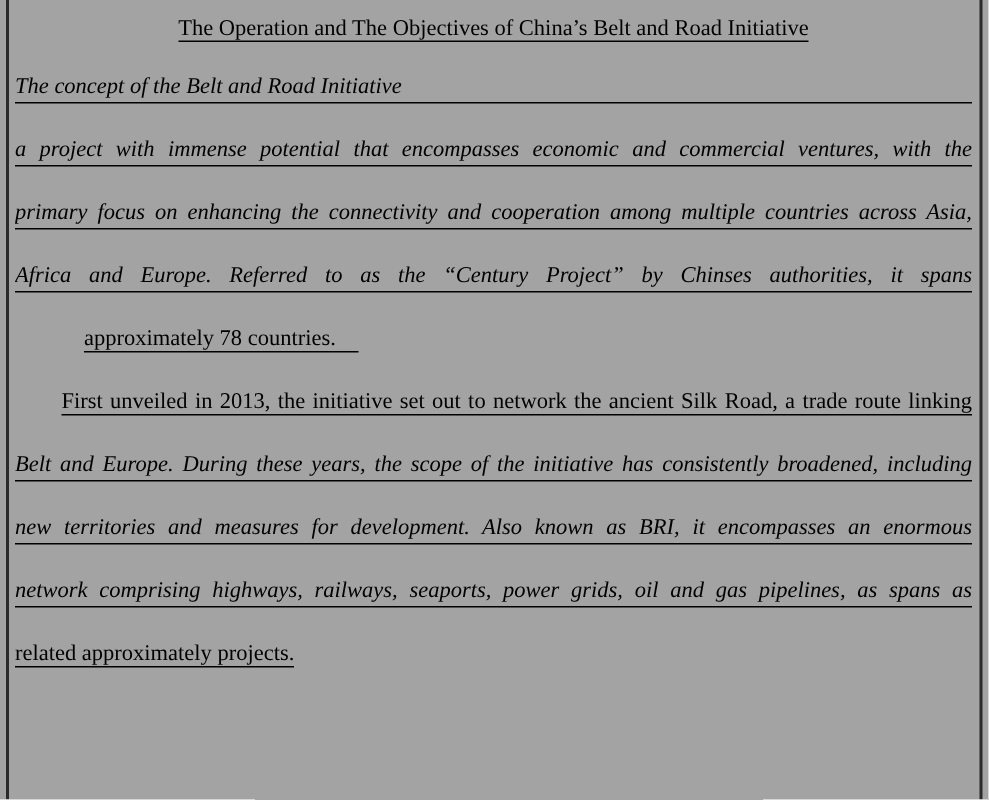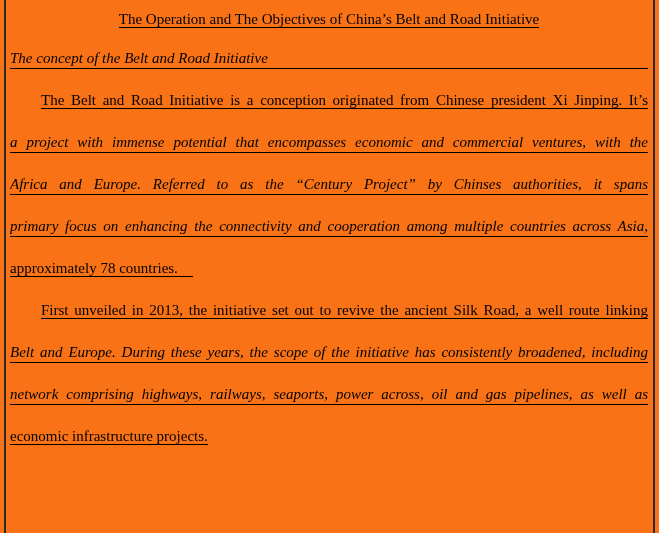--- a/index.html
+++ b/index.html
@@ -1,21 +1,21 @@
 <!DOCTYPE html>
 <html><head>
 <meta charset="utf-8">
 <style>
   * { margin: 0; padding: 0; box-sizing: border-box; }
   html, body { background: #ffffff; }
   .page {
     position: relative;
     width: 659px;
     height: 533px;
-    background: #f97316;
+    background: #a3a3a3;
     overflow: hidden;
     font-family: "Liberation Serif", "DejaVu Serif", serif;
     font-size: 15px;
     color: #000000;
     padding-left: 33px;
   }
   .edge {
     position: absolute;
     top: 0;
     bottom: 0;
@@ -37,63 +37,63 @@
     overflow: hidden;
     white-space: normal;
   }
   .ruled   { border-bottom: 1.5px solid #000; font-style: italic; }
   .justify { text-align: justify; text-align-last: justify; }
   .indent  { text-indent: 31px; }
   .center  { text-align: center; }
   .t-title { height: 30px; padding-top: 10px; }
   .t-head1 { height: 39px; padding-top: 18.5px; }
   .u   { border-bottom: 1.5px solid #000; }
-  .ext { padding-right: 15px; }
+  .ext { padding-right: 15px; margin-left: 46px; }
 </style>
 </head>
 <body>
 
 <div class="page">
   <div class="edge edge-left"></div>
   <div class="edge edge-right"></div>
 
   <div class="content">
 
     <div class="line t-title center">
       <span class="u">The Operation and The Objectives of China’s Belt and Road Initiative</span>
     </div>
 
     <div class="line t-head1 ruled">
       <span>The concept of the Belt and Road Initiative</span>
     </div>
 
-    <div class="line justify indent">
-      <span class="u">The Belt and Road Initiative is a conception originated from Chinese president Xi Jinping. It’s</span>
-    </div>
     <div class="line ruled justify">
       <span>a project with immense potential that encompasses economic and commercial ventures, with the</span>
     </div>
     <div class="line ruled justify">
-      <span>Africa and Europe. Referred to as the “Century Project” by Chinses authorities, it spans</span>
+      <span>primary focus on enhancing the connectivity and cooperation among multiple countries across Asia,</span>
     </div>
     <div class="line ruled justify">
-      <span>primary focus on enhancing the connectivity and cooperation among multiple countries across Asia,</span>
+      <span>Africa and Europe. Referred to as the “Century Project” by Chinses authorities, it spans</span>
     </div>
     <div class="line">
       <span class="u ext">approximately 78 countries.</span>
     </div>
 
 
     <div class="line justify indent">
-      <span class="u">First unveiled in 2013, the initiative set out to revive the ancient Silk Road, a well route linking</span>
+      <span class="u">First unveiled in 2013, the initiative set out to network the ancient Silk Road, a trade route linking</span>
     </div>
     <div class="line ruled justify">
       <span>Belt and Europe. During these years, the scope of the initiative has consistently broadened, including</span>
     </div>
     <div class="line ruled justify">
-      <span>network comprising highways, railways, seaports, power across, oil and gas pipelines, as well as</span>
+      <span>new territories and measures for development. Also known as BRI, it encompasses an enormous</span>
+    </div>
+    <div class="line ruled justify">
+      <span>network comprising highways, railways, seaports, power grids, oil and gas pipelines, as spans as</span>
     </div>
     <div class="line">
-      <span class="u">economic infrastructure projects.</span>
+      <span class="u">related approximately projects.</span>
     </div>
 
   </div>
 </div>
 
 </body></html>

